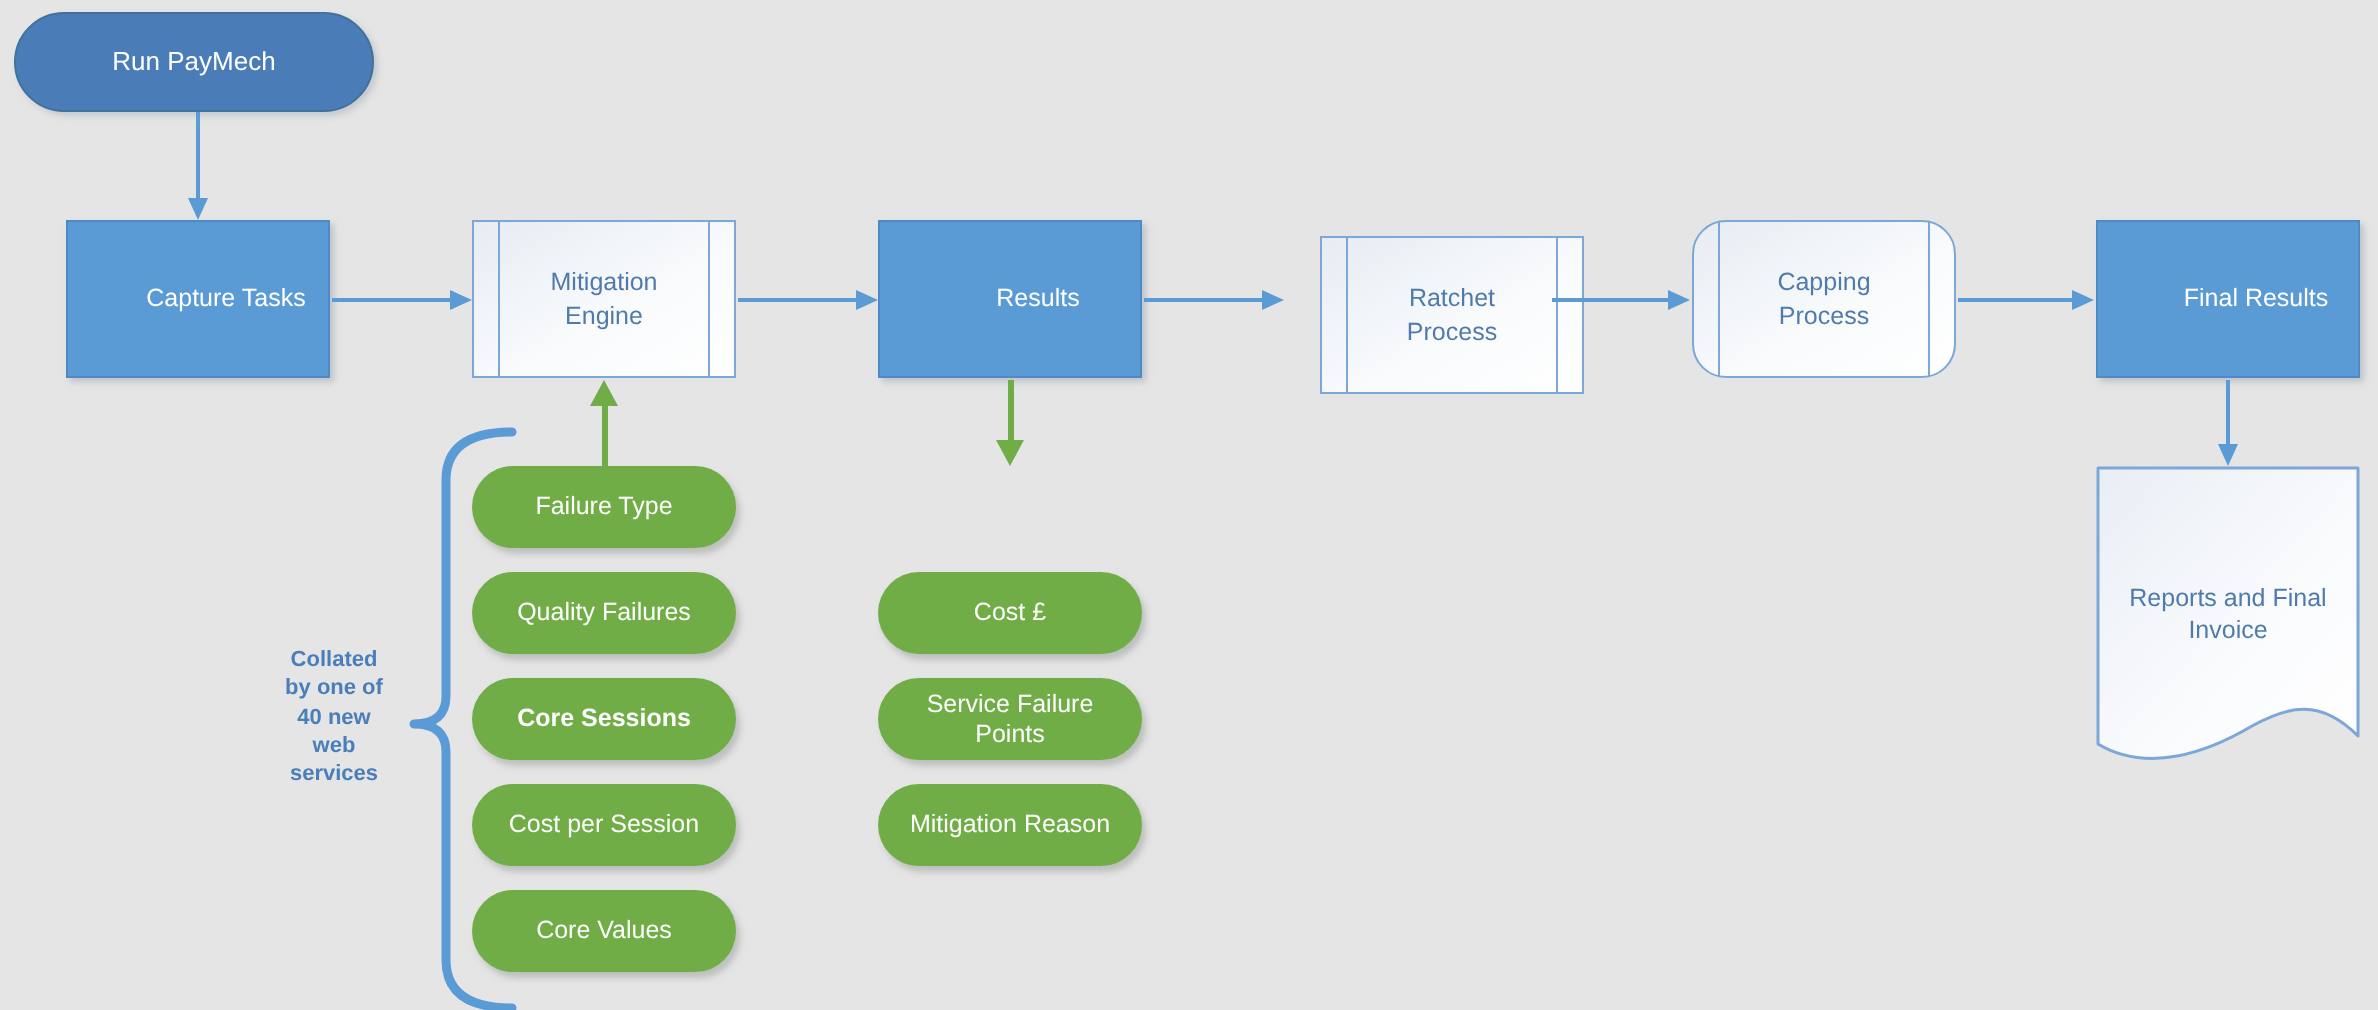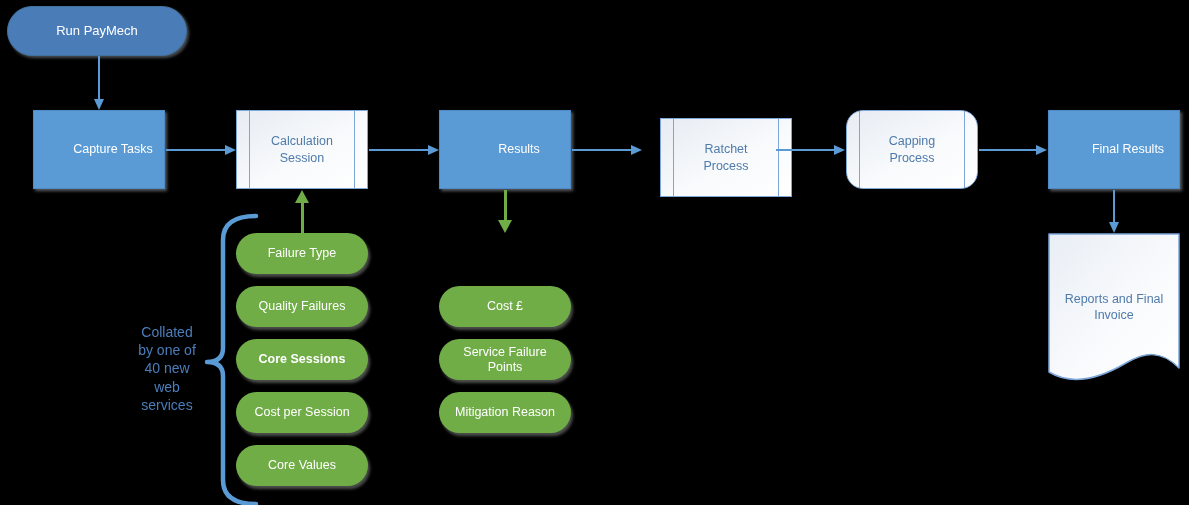--- a/index.html
+++ b/index.html
@@ -1,17 +1,17 @@
 <!DOCTYPE html>
 <html><head>
 <meta charset="utf-8">
 <style>
   html,body { margin:0; padding:0; background:#ffffff; }
   .canvas {
-    position:relative; width:1189px; height:505px; background:#000000;
+    position:relative; width:1189px; height:505px; background:#e5e5e5;
     font-family:"Liberation Sans", sans-serif; overflow:hidden;
   }
   .node {
     position:absolute; display:flex; align-items:center; justify-content:center;
     text-align:center; box-sizing:border-box;
   }
   .lbl { display:block; line-height:1.3; }
 
   
   .stadium {
@@ -59,21 +59,21 @@
   .gline { position:absolute; left:6px; width:2.5px; background:#70ad47; }
   .garrow-up { position:absolute; top:0; left:0; width:0; height:0;
     border-bottom:13px solid #70ad47; border-left:7px solid transparent; border-right:7px solid transparent; }
   .garrow-down { position:absolute; bottom:0; left:0; width:0; height:0;
     border-top:13px solid #70ad47; border-left:7px solid transparent; border-right:7px solid transparent; }
 
   
   .brace { position:absolute; left:200px; top:212px; width:70px; height:296px; }
   .annotation {
     position:absolute; left:132px; top:323px; width:70px;
-    color:#4a7ebb; font-size:14px; line-height:19.5px; text-align:center;
+    color:#4a7ebb; font-size:11px; line-height:19.5px; text-align:center;font-weight:bold;
   }
 
   
   .docshape { position:absolute; left:1048px; top:233px; width:132px; height:160px; }
   .doc-label {
     position:absolute; left:0; top:42px; width:132px; text-align:center;
     color:#4f7bab; font-size:12.5px; line-height:1.35;
   }
   .doc-label .lbl { max-width:112px; margin:16px auto; }
 </style>
@@ -86,21 +86,21 @@
     <span class="lbl">Run PayMech</span>
   </div>
 
   <div class="node process" style="left:33px; top:110px;">
     <span class="lbl">Capture Tasks</span>
   </div>
 
   <div class="node subprocess" style="left:236px; top:110px;">
     <i class="sbar l"></i>
     <i class="sbar r"></i>
-    <span class="lbl">Calculation Session</span>
+    <span class="lbl">Mitigation Engine</span>
   </div>
 
   <div class="node process" style="left:439px; top:110px;">
     <span class="lbl">Results</span>
   </div>
 
   <div class="node subprocess" style="left:643px; top:118px;margin-left:17px;">
     <i class="sbar l"></i>
     <i class="sbar r"></i>
     <span class="lbl">Ratchet Process</span>

